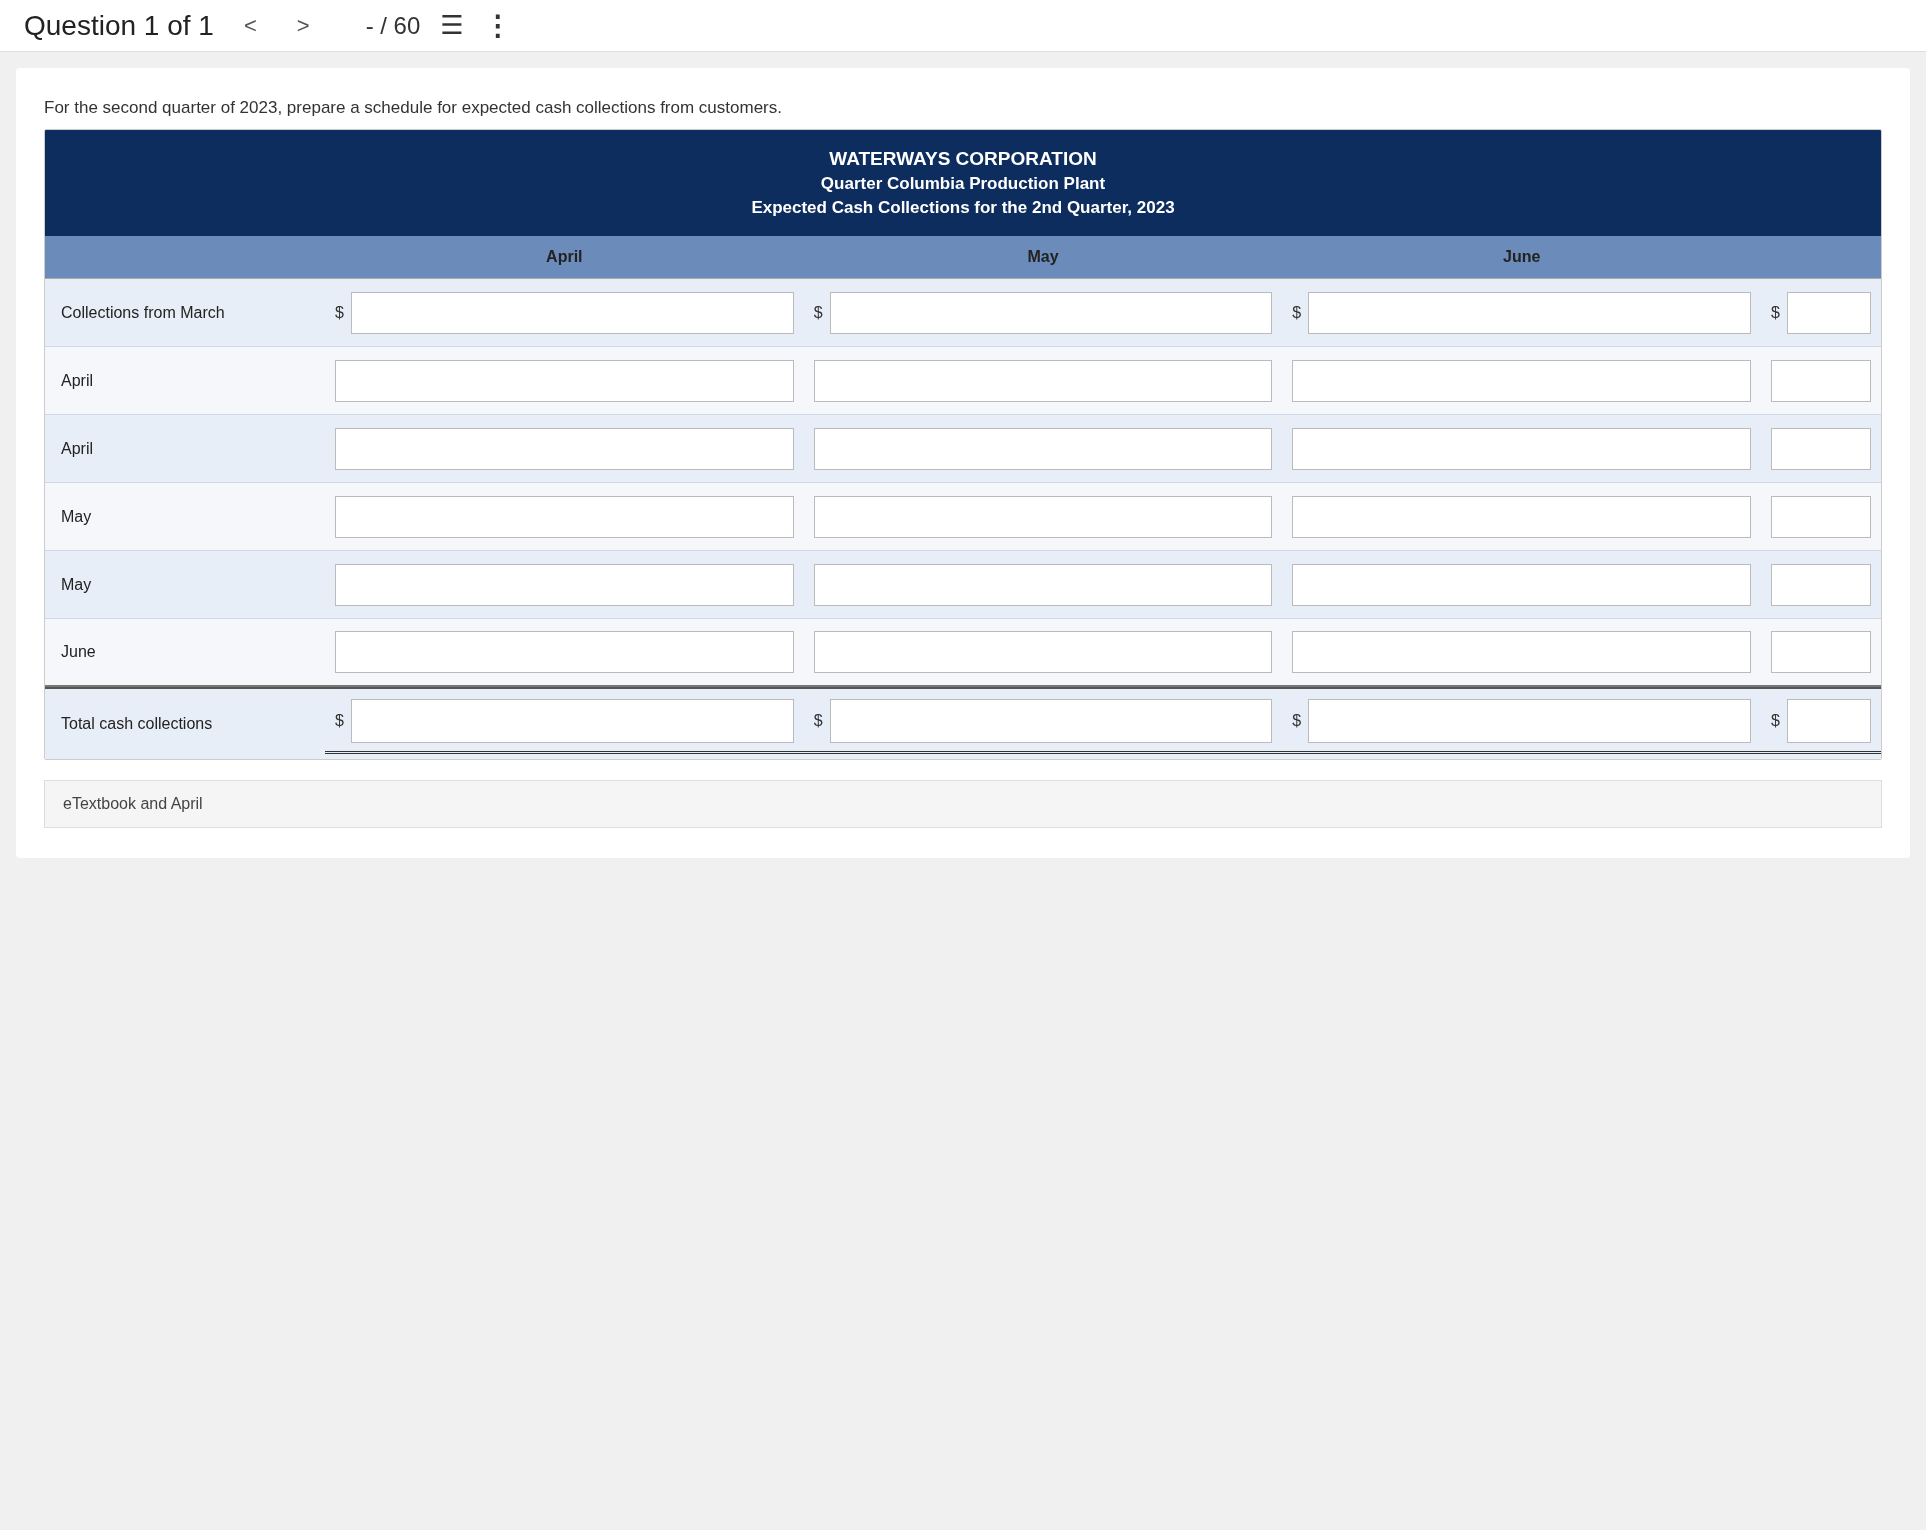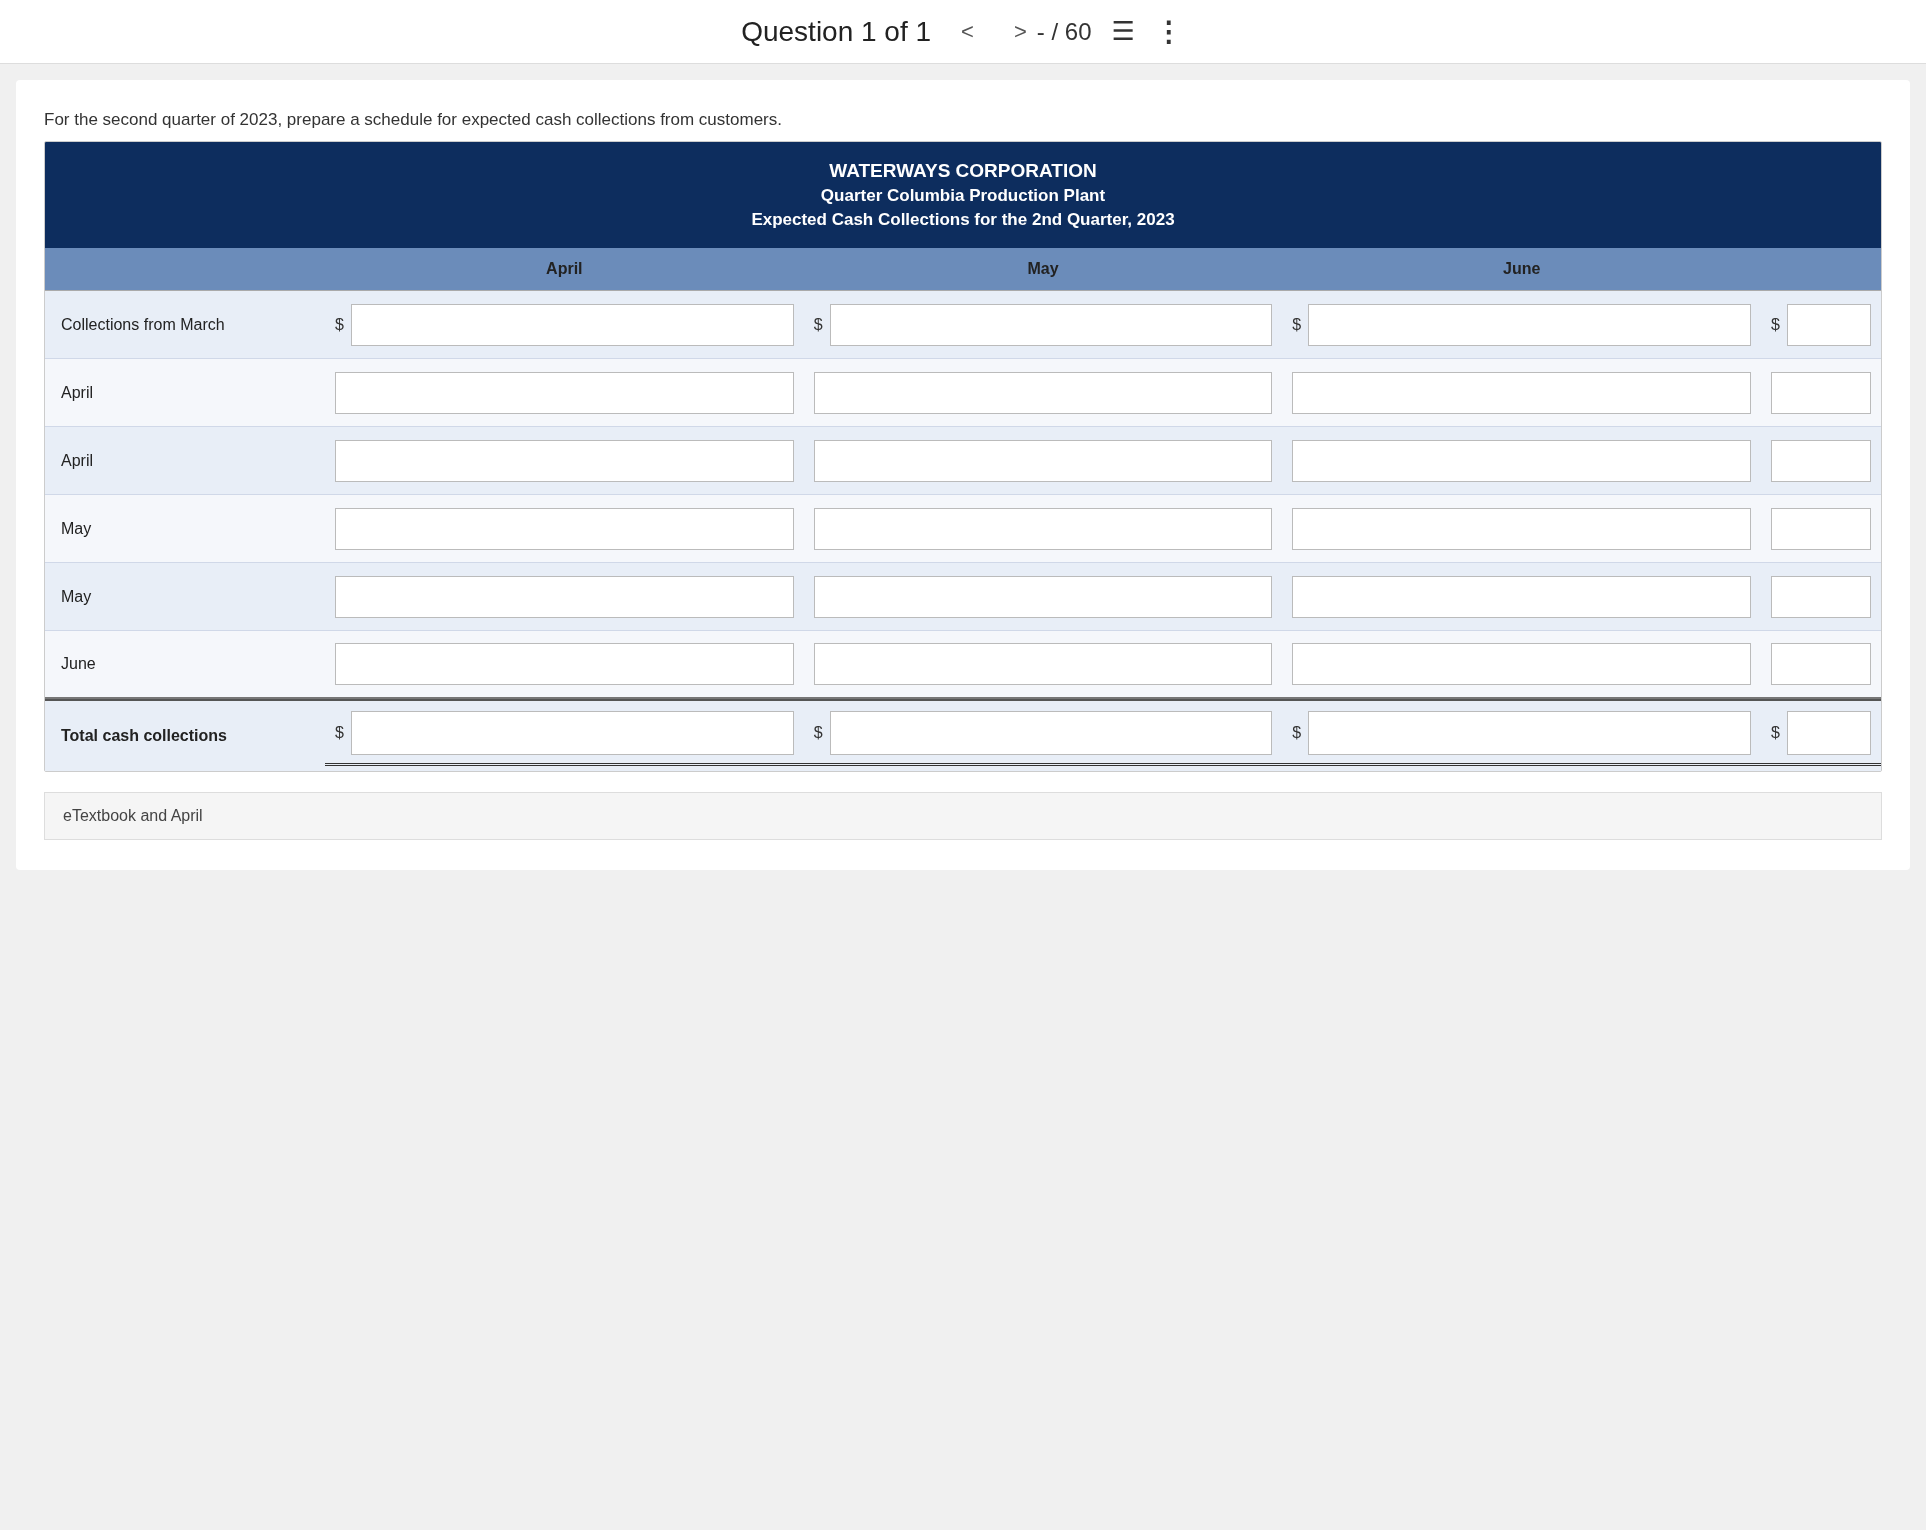--- a/index.html
+++ b/index.html
@@ -12,25 +12,26 @@
       font-family: Arial, sans-serif;
       background: #f0f0f0;
       color: #222;
       font-size: 16px;
     }
 
     
     .top-bar {
       display: flex;
       align-items: center;
-      justify-content: center;
+      justify-content: flex-start;
       background: #fff;
       padding: 0 24px;
-      height: 64px;
+      height: 52px;
       border-bottom: 1px solid #ddd;
+      gap: 46px;
     }
 
     .top-bar-left {
       display: flex;
       align-items: center;
       gap: 20px;
     }
 
     .question-title {
       font-size: 28px;
@@ -196,21 +197,21 @@
       align-items: center;
       background: #e8eef7;
       min-height: 72px;
       border-top: 2px solid #555;
     }
 
     .total-label {
       padding: 10px 16px;
       font-size: 16px;
       color: #222;
-      font-weight: 700;
+      font-weight: 400;
     }
 
     .total-cell {
       display: flex;
       align-items: center;
       padding: 8px 10px;
       gap: 4px;
       border-bottom: 3px double #333;
       margin-bottom: 4px;
     }

